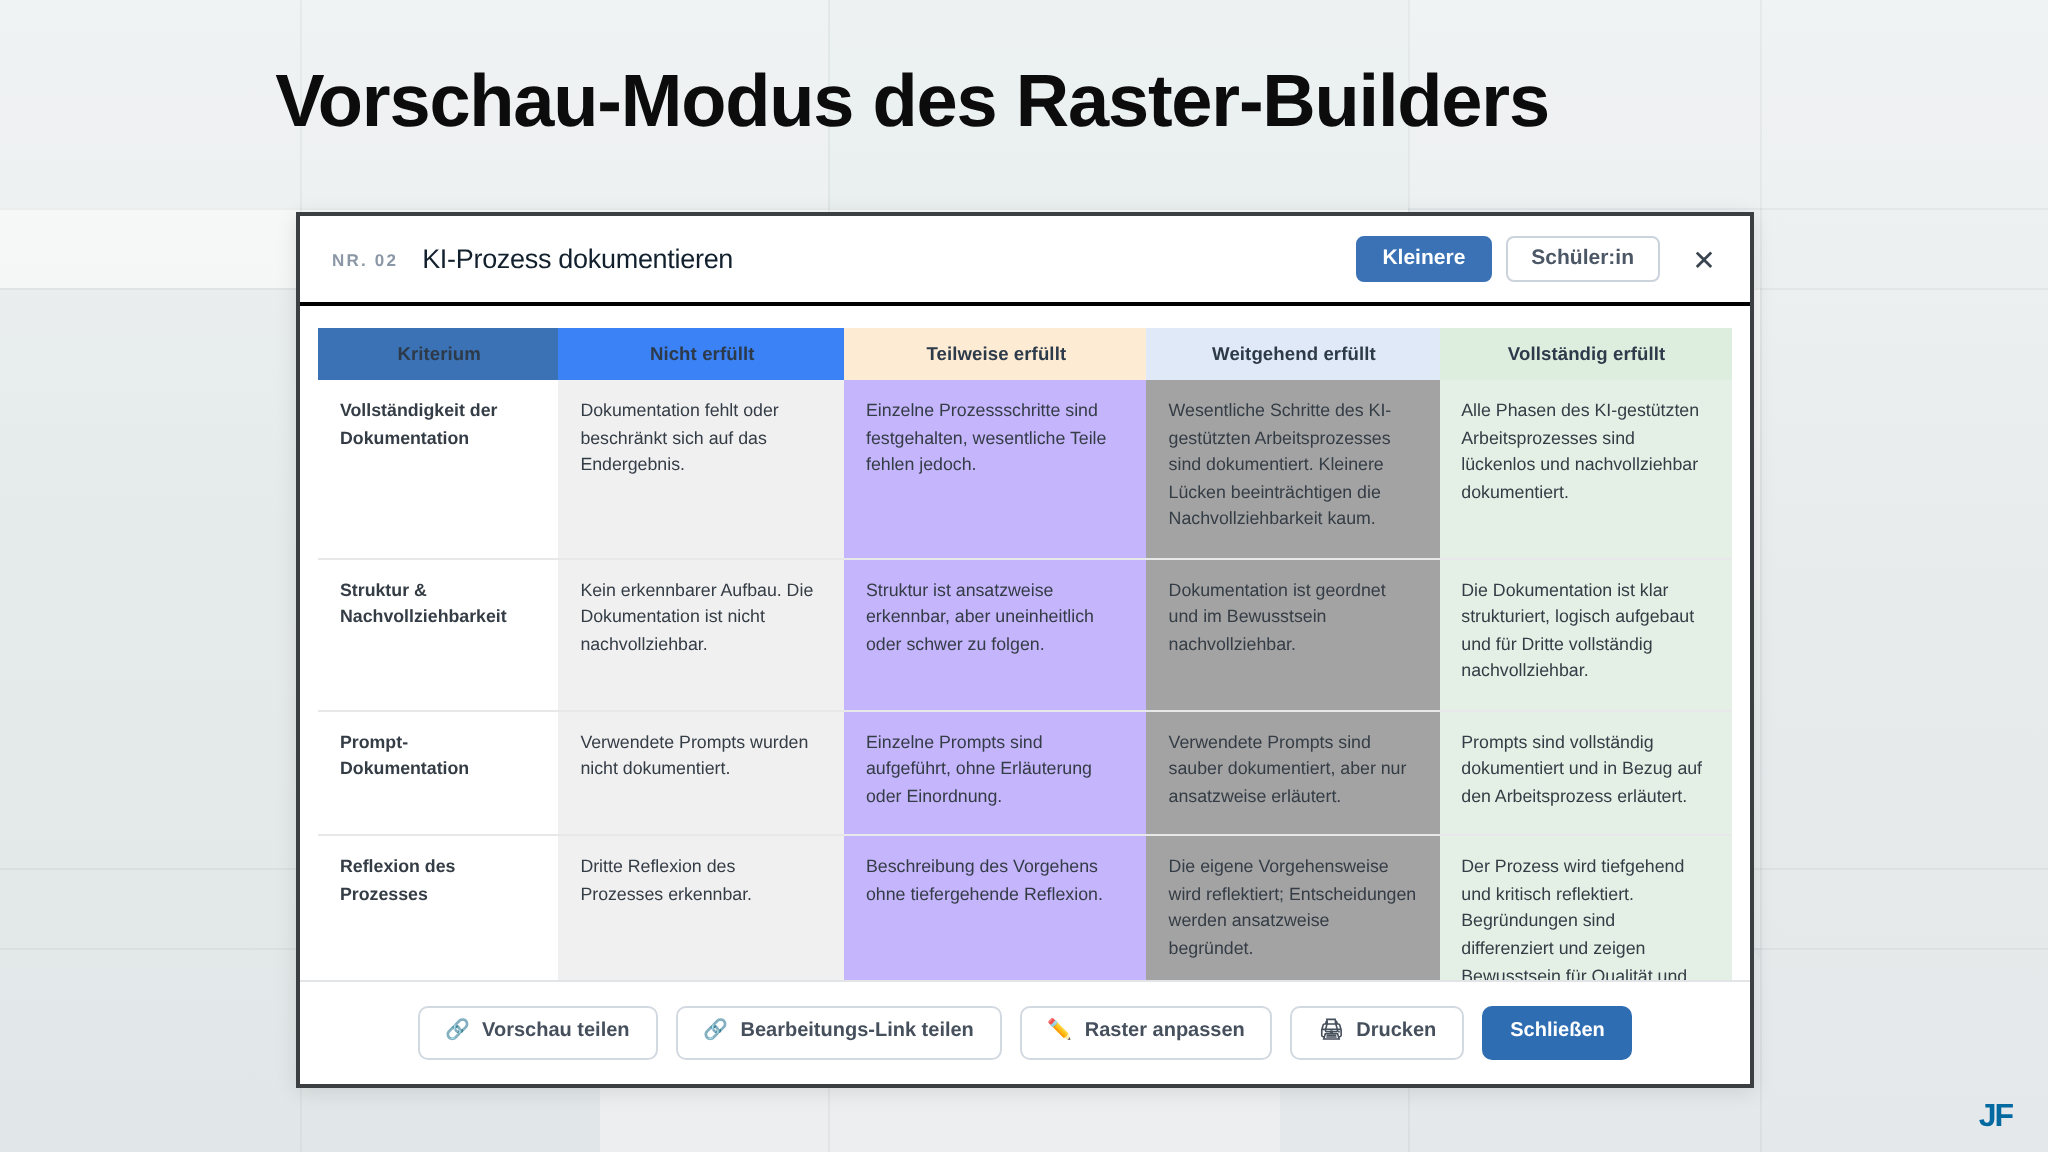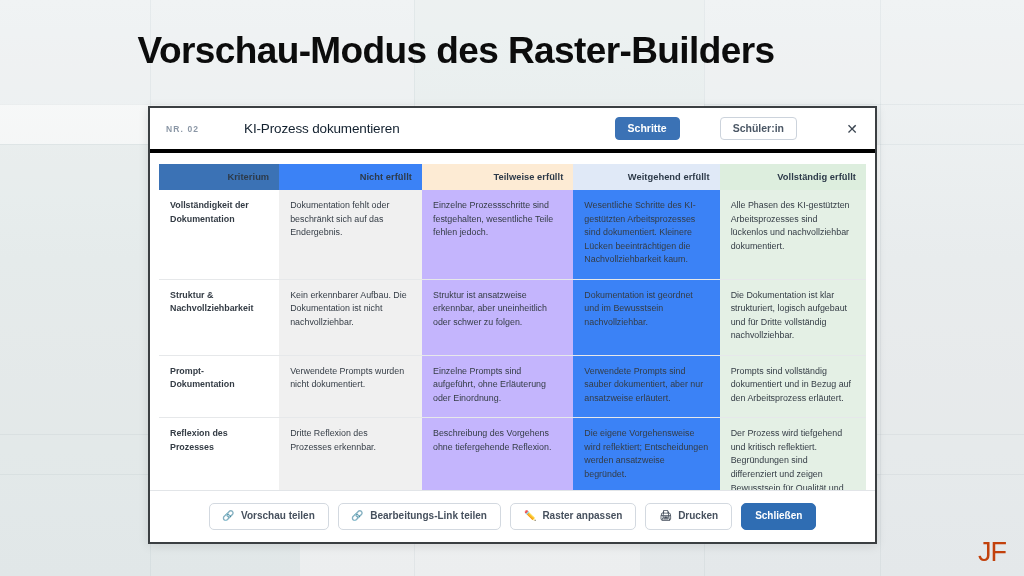--- a/index.html
+++ b/index.html
@@ -66,25 +66,24 @@
     z-index: 4;
     display: flex;
     flex-direction: column;
     box-shadow: 0 2px 10px rgba(0,0,0,.10);
   }
 
   
   #card-header {
     height: 45px;
     flex: 0 0 45px;
-    border-bottom: 4px solid #000000;
+    border-bottom: 2px solid #000000;
     display: flex;
     align-items: center;
     padding: 0 13px 0 16px;
-    gap: 33px;
   }
   #card-number {
     font-size: 8.5px;
     font-weight: bold;
     letter-spacing: 1.1px;
     color: #8b97a6;
     margin-right: 12px;
   }
   #card-title {
     font-size: 13.5px;
@@ -140,21 +139,21 @@
     border-collapse: collapse;
     table-layout: fixed;
   }
   table.rubric col.c0 { width: 17.0%; }
   table.rubric col.c1 { width: 20.2%; }
   table.rubric col.c2 { width: 21.4%; }
   table.rubric col.c3 { width: 20.7%; }
   table.rubric col.c4 { width: 20.7%; }
 
   table.rubric th {
-    text-align: right;
+    text-align: center;
     font-size: 9.3px;
     font-weight: bold;
     color: #2d3a49;
     padding: 7px 10px 8px 11px;
     vertical-align: middle;
     height: 26px;
     letter-spacing: .05px;
   }
   th.h-krit { background: #3b72b5; color: #ffffff; }
   th.h-0    { background: #3b82f6; }
@@ -172,21 +171,21 @@
   }
   table.rubric tbody tr:first-child td { border-top: none; }
 
   td.crit {
     background: #ffffff;
     font-weight: bold;
     color: #1d2b3c;
   }
   td.lvl0 { background: #f0f0f0; }
   td.lvl1 { background: #c4b5fd; }
-  td.lvl2 { background: #3b82f6; }
+  td.lvl2 { background: #a3a3a3; }
   td.lvl3 { background: #e4f0e5; }
 
   
   #card-footer {
     flex: 0 0 52px;
     border-top: 1px solid #e2e5e8;
     display: flex;
     align-items: center;
     justify-content: center;
     gap: 9px;
@@ -213,23 +212,23 @@
     background: #2f6db3;
     border-color: #2f6db3;
     color: #ffffff;
   }
 
   
   #watermark {
     position: absolute;
     right: 18px;
     bottom: 8px;
-    font-size: 27px;
-    font-weight: normal;
-    color: #c2410c;
+    font-size: 16px;
+    font-weight: bold;
+    color: #0369a1;
     letter-spacing: -1px;
     z-index: 6;
   }
 </style>
 </head>
 <body>
 
 <div id="bg">
   <div class="panel" style="left:0;top:0;width:414px;height:104px;"></div>
   <div class="panel dim" style="left:414px;top:0;width:290px;height:104px;"></div>
@@ -251,21 +250,21 @@
 </div>
 
 <h1 id="page-title">Vorschau-Modus des Raster-Builders</h1>
 
 <div id="card">
 
   <div id="card-header">
     <span id="card-number">NR. 02</span>
     <span id="card-title">KI-Prozess dokumentieren</span>
     <span class="header-spacer"></span>
-    <button class="role-btn active">Schritte</button>
+    <button class="role-btn active">Kleinere</button>
     <button class="role-btn">Schüler:in</button>
     <button id="close-btn">✕</button>
   </div>
 
   <div id="table-wrap">
     <table class="rubric">
       <colgroup>
         <col class="c0">
           <col class="c1">
           <col class="c2">

